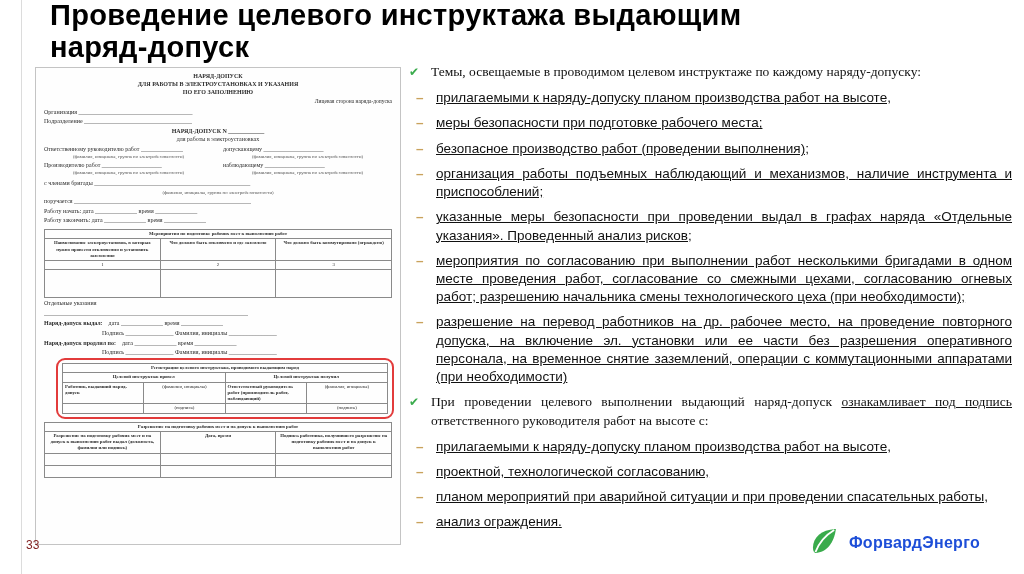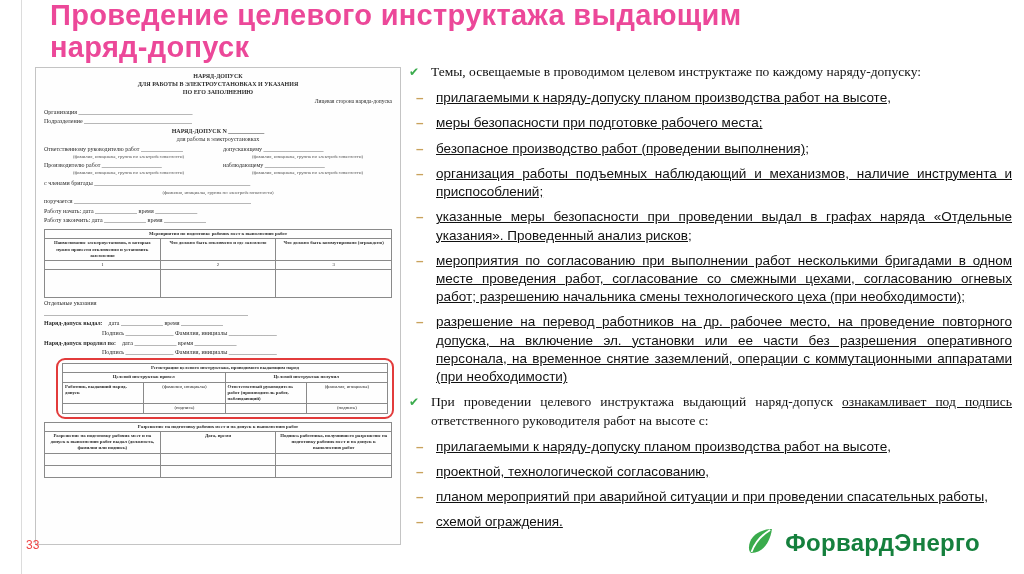--- a/index.html
+++ b/index.html
@@ -5,21 +5,21 @@
   * { margin:0; padding:0; box-sizing:border-box; }
   html,body { width:1024px; height:574px; }
   body {
     position:relative; background:#ffffff; overflow:hidden;
     font-family:"Liberation Sans", sans-serif; color:#111;
   }
   .left-rule { position:absolute; left:21px; top:0; width:1px; height:100%; background:#dcdcdc; }
 
   .slide-title {
     position:absolute; left:50px; top:0; width:950px;
-    font-size:29px; font-weight:bold; color:#ec4899; line-height:1.1; letter-spacing:.3px;
+    font-size:29px; font-weight:bold; color:#000000; line-height:1.1; letter-spacing:.3px;
   }
 
   
   .form {
     position:absolute; left:35px; top:67px; width:366px; height:478px;
     border:1px solid #c4c4c4; background:#fefefe;
     padding:5px 8px; font-family:"Liberation Serif", serif;
     font-size:6px; line-height:1.3; color:#2b2b2b;
   }
   .f-center { text-align:center; }
@@ -47,23 +47,23 @@
   .content { position:absolute; left:409px; top:60px; width:603px; font-size:13.5px; line-height:1.35; }
   .check-row { display:flex; gap:8px; margin:3px 0 8px; }
   .check { color:#3aab4c; font-size:12px; width:14px; flex:none; padding-top:1px; }
   .check-text { flex:1; text-align:justify;font-family:Liberation Serif, serif; }
   .dash-row { display:flex; gap:8px; margin:0 0 7px; padding-left:7px; }
   .dash { color:#c9a25c; width:12px; flex:none; font-weight:bold; }
   .dash-text { flex:1; text-align:justify;text-decoration:underline; }
   .u { text-decoration:underline; }
 
   
-  .page-num { position:absolute; left:26px; bottom:22px; font-size:12px; color:#ef4444; }
+  .page-num { position:absolute; left:26px; bottom:22px; font-size:12px; color:#7f1d1d; }
   .logo { position:absolute; right:44px; bottom:12px; display:flex; align-items:center; gap:8px; }
-  .logo-text { font-size:24px; font-weight:bold; color:#15803d; letter-spacing:.3px; }
+  .logo-text { font-size:16px; font-weight:bold; color:#1d4ed8; letter-spacing:.3px; }
 </style>
 </head>
 <body>
 
 <div class="left-rule"></div>
 
 <div class="slide-title">
   <div>Проведение целевого инструктажа выдающим</div>
   <div>наряд-допуск</div>
 </div>
@@ -220,38 +220,38 @@
     <span class="dash">–</span>
     <span class="dash-text">мероприятия по согласованию при выполнении работ несколькими бригадами в одном месте проведения работ, согласование со смежными цехами, согласованию огневых работ; разрешению начальника смены технологического цеха (при необходимости);</span>
   </div>
   <div class="dash-row">
     <span class="dash">–</span>
     <span class="dash-text">разрешение на перевод работников на др. рабочее место, на проведение повторного допуска, на включение эл. установки или ее части без разрешения оперативного персонала, на временное снятие заземлений, операции с коммутационными аппаратами (при необходимости)</span>
   </div>
 
   <div class="check-row">
     <span class="check">✔</span>
-    <span class="check-text"><span>При проведении целевого инструктажа выдающий наряд-допуск </span><span class="u">ознакамливает под подпись</span><span> ответственного руководителя работ на высоте с:</span></span>
+    <span class="check-text"><span>При проведении целевого выполнении выдающий наряд-допуск </span><span class="u">ознакамливает под подпись</span><span> ответственного руководителя работ на высоте с:</span></span>
   </div>
 
   <div class="dash-row">
     <span class="dash">–</span>
     <span class="dash-text">прилагаемыми к наряду-допуску планом производства работ на высоте,</span>
   </div>
   <div class="dash-row">
     <span class="dash">–</span>
     <span class="dash-text">проектной, технологической согласованию,</span>
   </div>
   <div class="dash-row">
     <span class="dash">–</span>
     <span class="dash-text">планом мероприятий при аварийной ситуации и при проведении спасательных работы,</span>
   </div>
   <div class="dash-row">
     <span class="dash">–</span>
-    <span class="dash-text">схемой ограждения.</span>
+    <span class="dash-text">анализ ограждения.</span>
   </div>
 
 </div>
 
 <div class="page-num">33</div>
 
 <div class="logo">
   <span>
     <svg width="34" height="34" viewBox="0 0 40 40" aria-hidden="true">
       <path d="M33 6 C17 7 7 16 7 28 c0 4 1.5 6 3 6 13 0 22 -12 24 -28z" fill="#3aab4c"></path>

